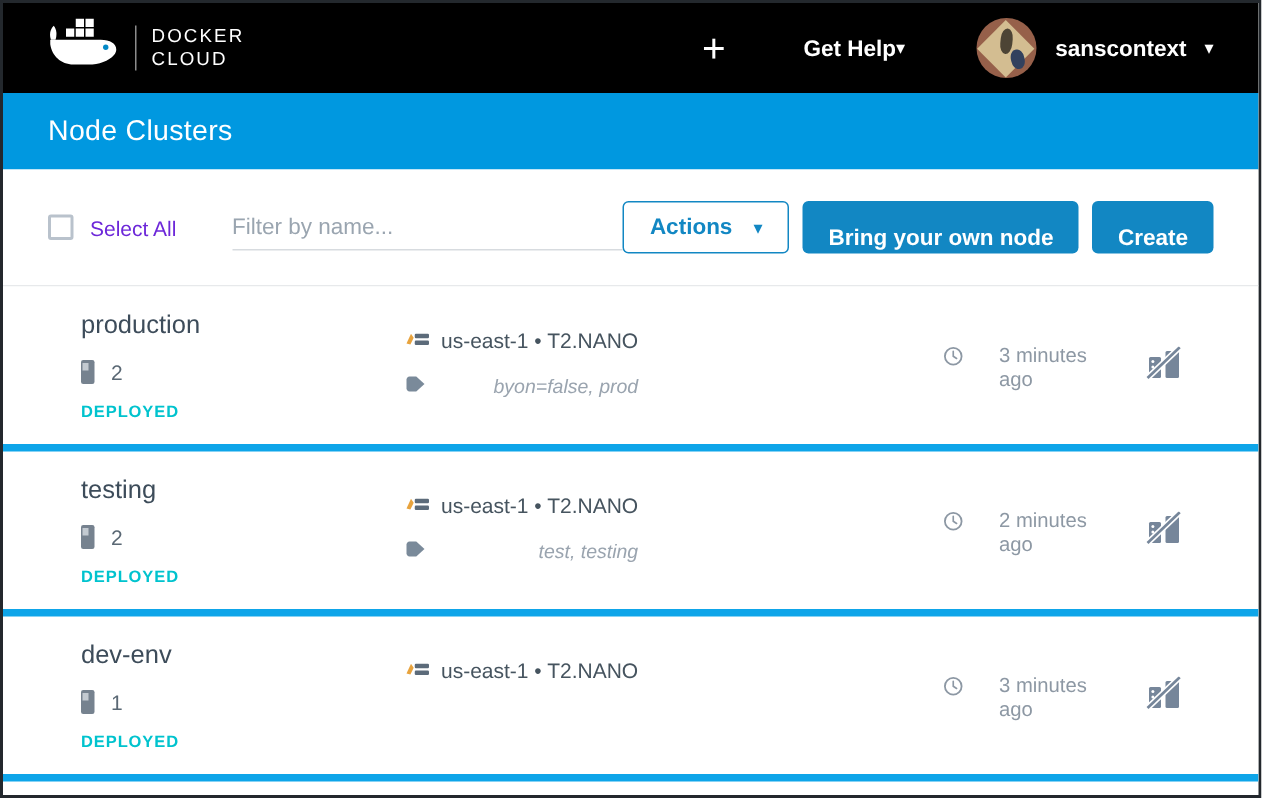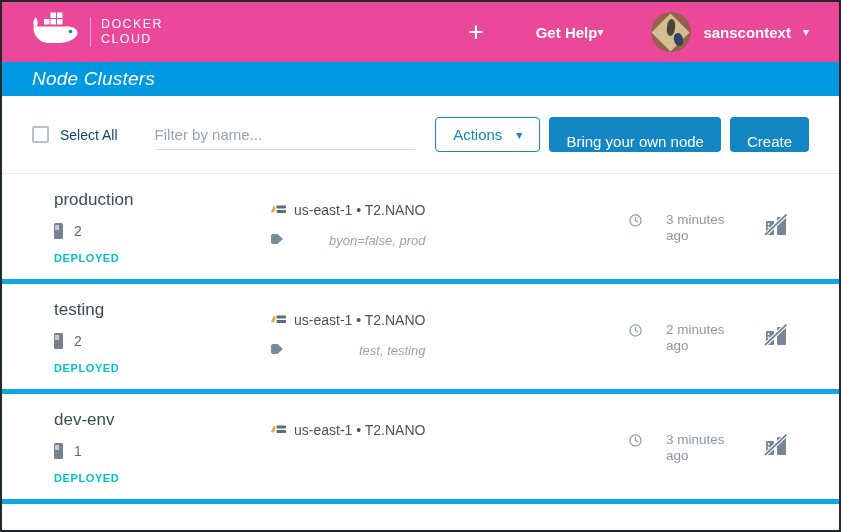--- a/index.html
+++ b/index.html
@@ -7,21 +7,21 @@
   .page {
     width: 841px; height: 532px;
     border: 2px solid #23282d;
     background: #fff;
     position: relative;
     overflow: hidden;
   }
 
   
   .topbar {
-    height: 60px; background: #ec4899;
+    height: 60px; background: #000000;
     display: flex; align-items: center;
     padding: 0 30px;
     color: #fff;
   }
   .brand { display: flex; align-items: center; gap: 10px; }
   .brand-divider { width: 1px; height: 30px; background: rgba(255,255,255,.55); }
   .brand-text { font-size: 12.5px; letter-spacing: 1.4px; line-height: 15px; font-weight: 400; }
   .topbar-right { margin-left: auto; display: flex; align-items: center; }
   .plus { font-size: 27px; font-weight: 300; line-height: 1; cursor: pointer; margin-right: 52px; }
   .get-help { display: flex; align-items: center; gap: 0; font-size: 15px; font-weight: 700; cursor: pointer; margin-right: 48px; }
@@ -30,44 +30,44 @@
   .avatar {
     width: 40px; height: 40px; border-radius: 50%;
     position: relative; overflow: hidden;
     background: #96604a;
   }
   .avatar .tile { position: absolute; width: 27px; height: 27px; background: #d3bd91; transform: rotate(45deg); top: 7px; left: 6px; }
   .avatar .shoe-left { position: absolute; width: 8px; height: 17px; background: #4d4435; border-radius: 50% / 40%; top: 7px; left: 16px; transform: rotate(6deg); }
   .avatar .shoe-right { position: absolute; width: 9px; height: 13px; background: #32415e; border-radius: 45%; top: 21px; left: 23px; transform: rotate(-12deg); }
 
   
-  .titlebar { height: 34px; background: #0098e0; display: flex; align-items: center; padding: 0 30px; font-style: italic; }
+  .titlebar { height: 51px; background: #0098e0; display: flex; align-items: center; padding: 0 30px; }
   .titlebar h1 { color: #fff; font-size: 19px; font-weight: 400; letter-spacing: .2px; }
 
   
   .toolbar {
     height: 78px; display: flex; align-items: center;
     padding: 0 30px; background: #fff;
     border-bottom: 1px solid #e7e9eb;
   }
   .checkbox {
     width: 17px; height: 17px; border: 2px solid #b9c2cc; border-radius: 2px;
     background: #fff; cursor: pointer; flex: 0 0 auto;
   }
-  .select-all-label { font-size: 14px; color: #0c4a6e; margin-left: 11px; }
+  .select-all-label { font-size: 14px; color: #6d28d9; margin-left: 11px; }
   .filter-input {
     margin-left: 37px; width: 260px; height: 30px;
     border: none; border-bottom: 1px solid #d7dbdf;
     font-size: 15px; color: #3e4d5c; outline: none; background: transparent;
     font-family: "Liberation Sans", "DejaVu Sans", sans-serif;
   }
   .filter-input::placeholder { color: #9aa5b0; }
   .toolbar-buttons { margin-left: auto; display: flex; gap: 9px; }
   .btn {
-    height: 35px; border-radius: 4px; font-size: 15px; font-weight: 400;
+    height: 35px; border-radius: 4px; font-size: 15px; font-weight: 700;
     font-family: "Liberation Sans", "DejaVu Sans", sans-serif;
     cursor: pointer; padding: 16px 17px;
   }
   .btn.outline {
     background: #fff; color: #1287c3; border: 1px solid #1287c3;
     display: flex; align-items: center; gap: 14px;
   }
   .btn.solid { background: #1287c3; color: #fff; border: none; }
 
   

